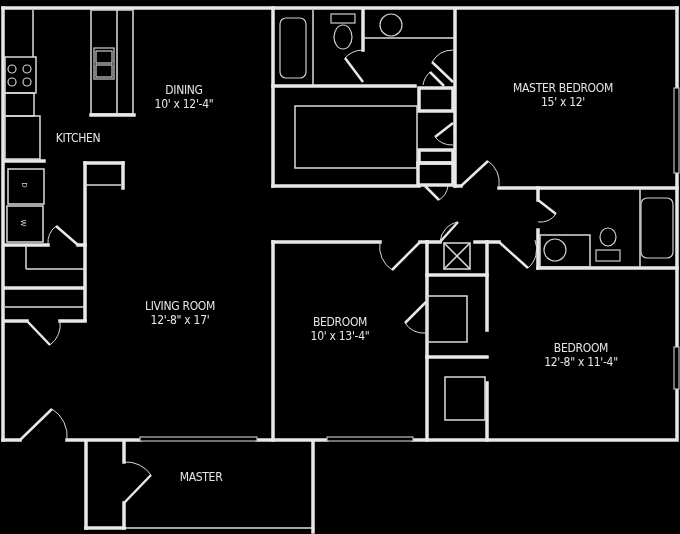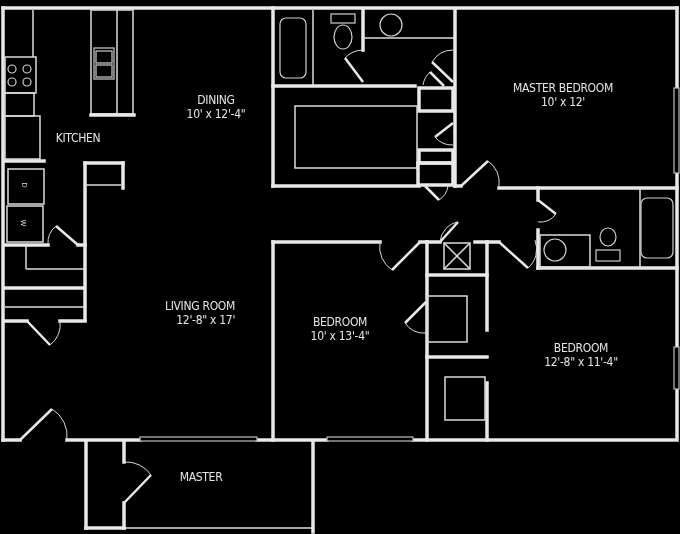--- a/index.html
+++ b/index.html
@@ -168,34 +168,34 @@
 
   <g>
     <line class="wall" x1="273" y1="242" x2="273" y2="440"></line>
     <line class="wall" x1="273" y1="242" x2="380" y2="242"></line>
     <line class="door" x1="392" y1="270" x2="420" y2="242"></line>
     <path class="arc" d="M380 242 A 28 28 0 0 0 392 270"></path>
     <line class="wall" x1="420" y1="242" x2="427" y2="242"></line>
   </g>
 </svg>
 
-<div class="label" style="left:184px; top:93px;margin-left:32px;">
+<div class="label" style="left:184px; top:83px;">
   <div>DINING</div>
   <div>10' x 12'-4"</div>
 </div>
 <div class="label" style="left:78px; top:131px;text-align:center;">
   <div>KITCHEN</div>
 </div>
-<div class="label" style="left:200px; top:299px;text-align:right;">
+<div class="label" style="left:180px; top:299px;">
   <div>LIVING ROOM</div>
   <div>12'-8" x 17'</div>
 </div>
 <div class="label" style="left:563px; top:81px;">
   <div>MASTER BEDROOM</div>
-  <div>10' x 12'</div>
+  <div>15' x 12'</div>
 </div>
 <div class="label" style="left:340px; top:315px;">
   <div>BEDROOM</div>
   <div>10' x 13'-4"</div>
 </div>
 <div class="label" style="left:581px; top:341px;">
   <div>BEDROOM</div>
   <div>12'-8" x 11'-4"</div>
 </div>
 <div class="label" style="left:201px; top:470px;">

